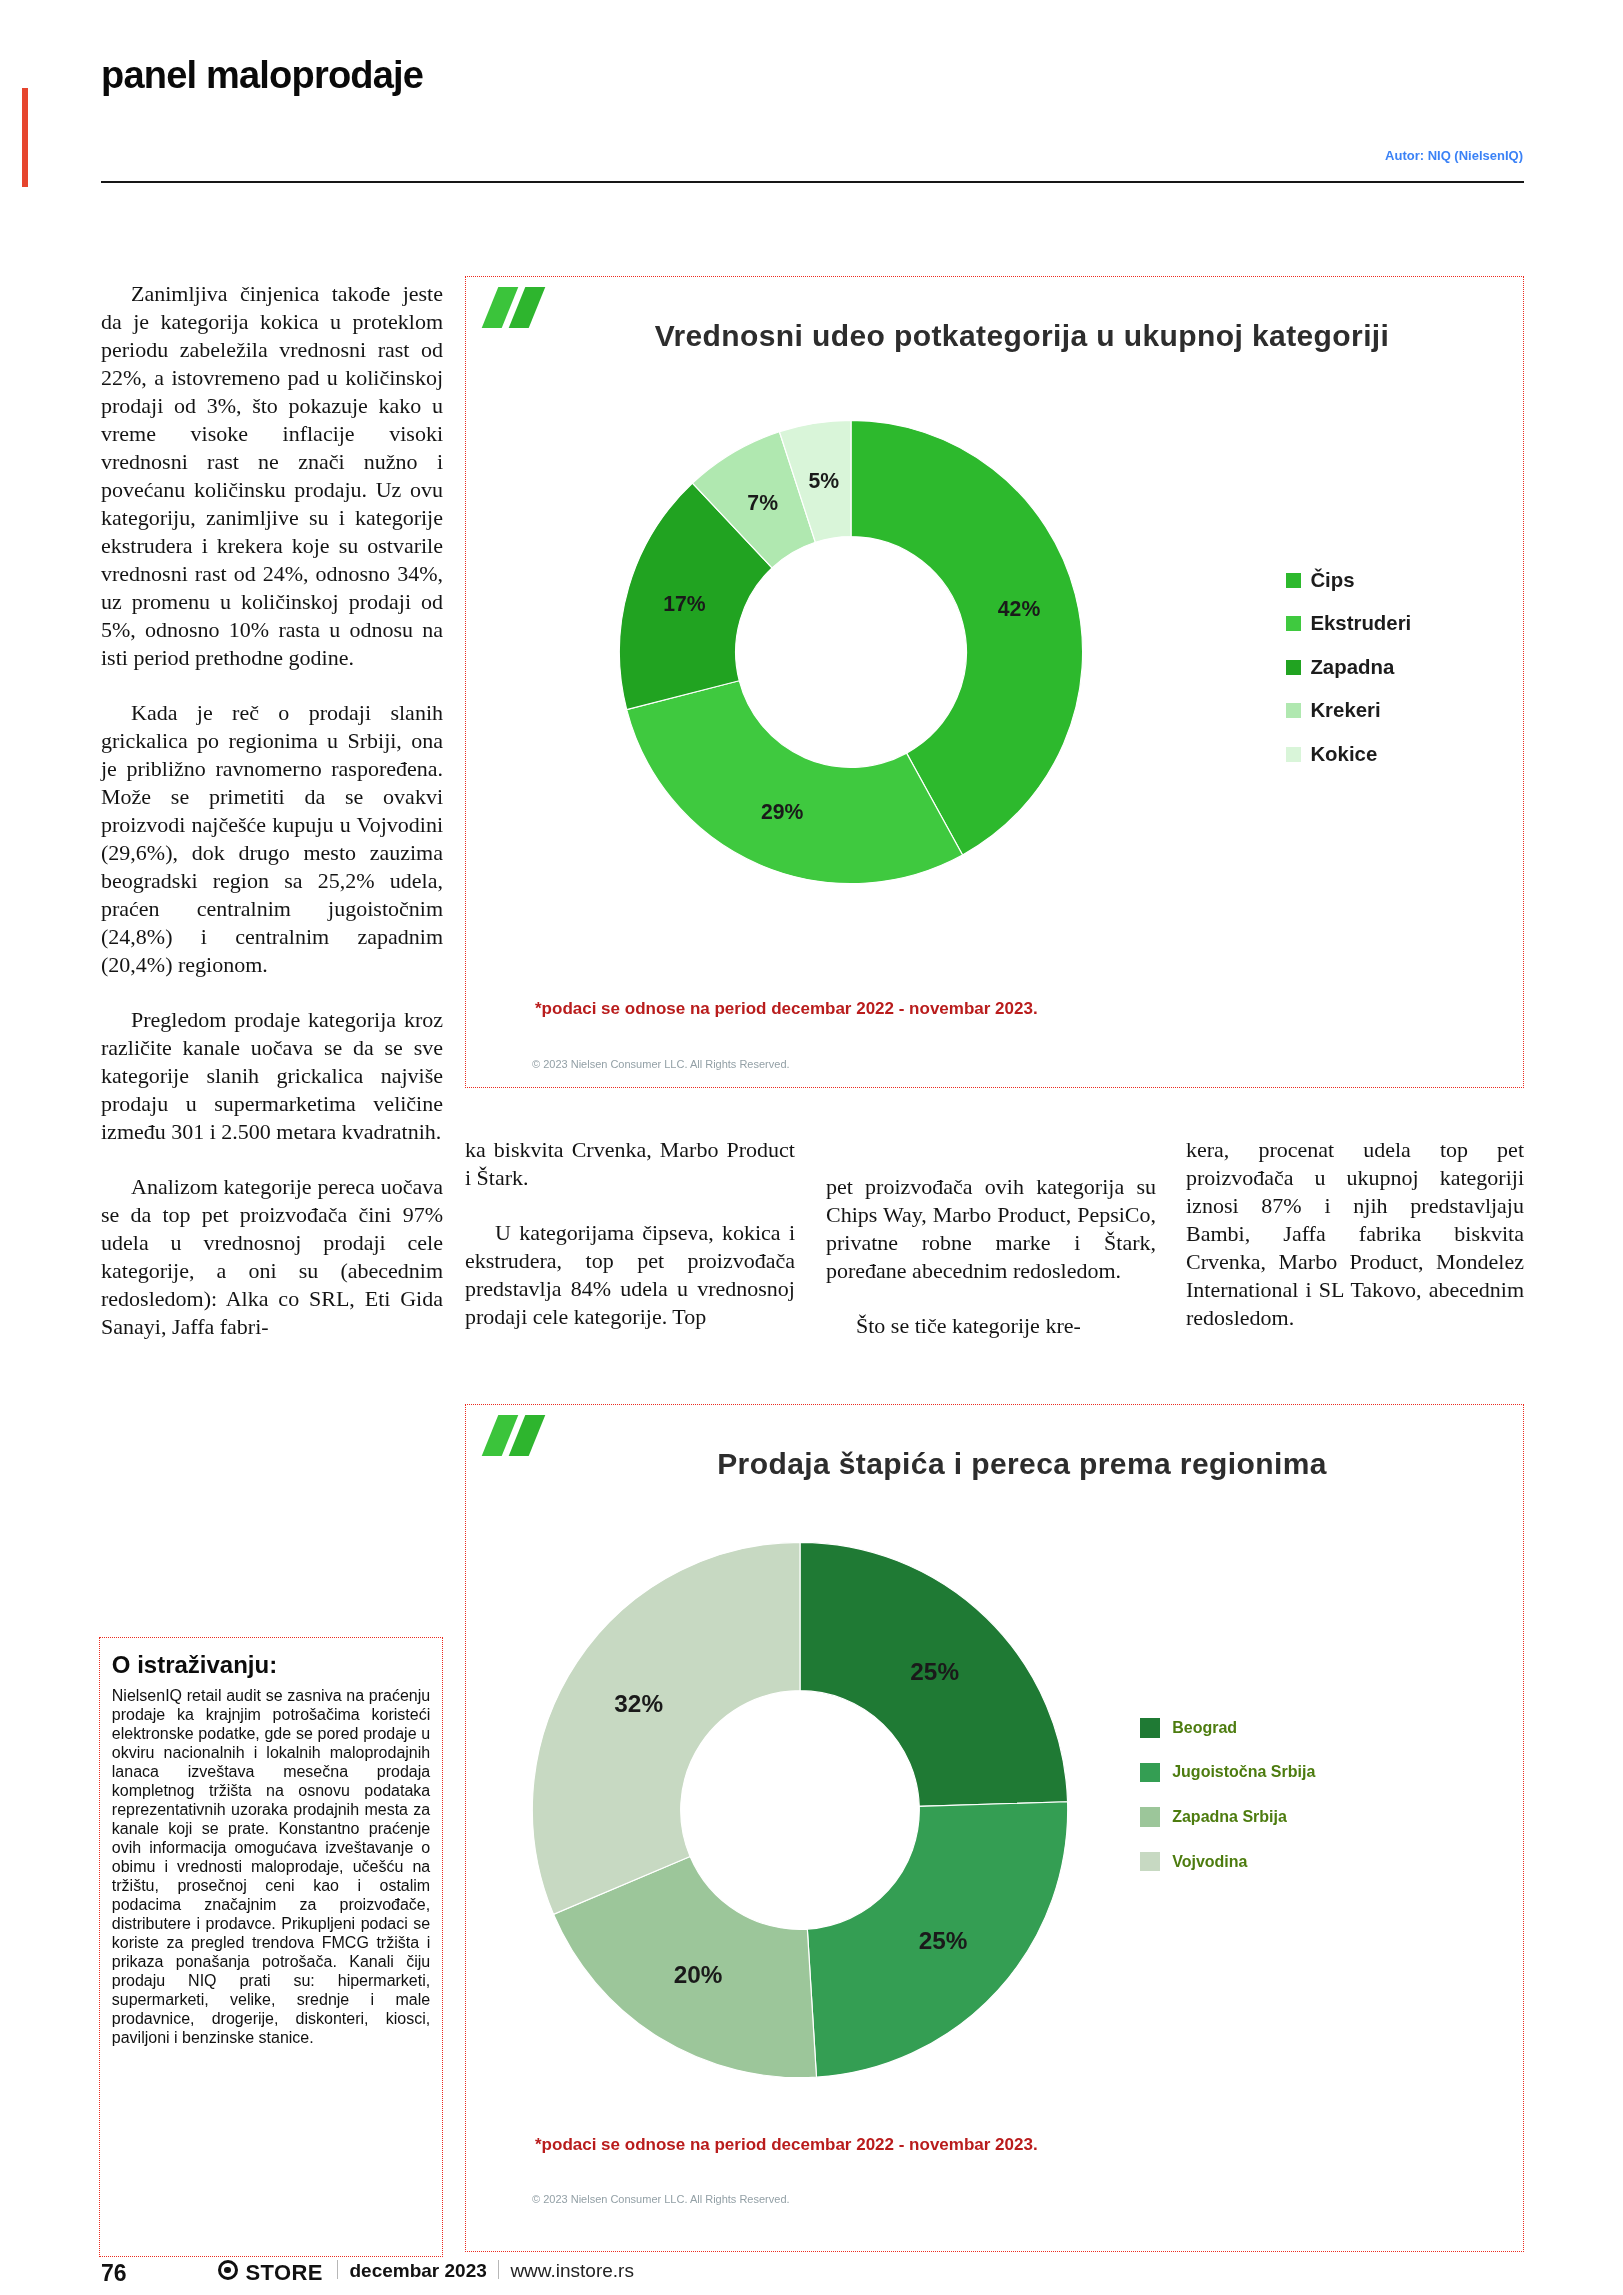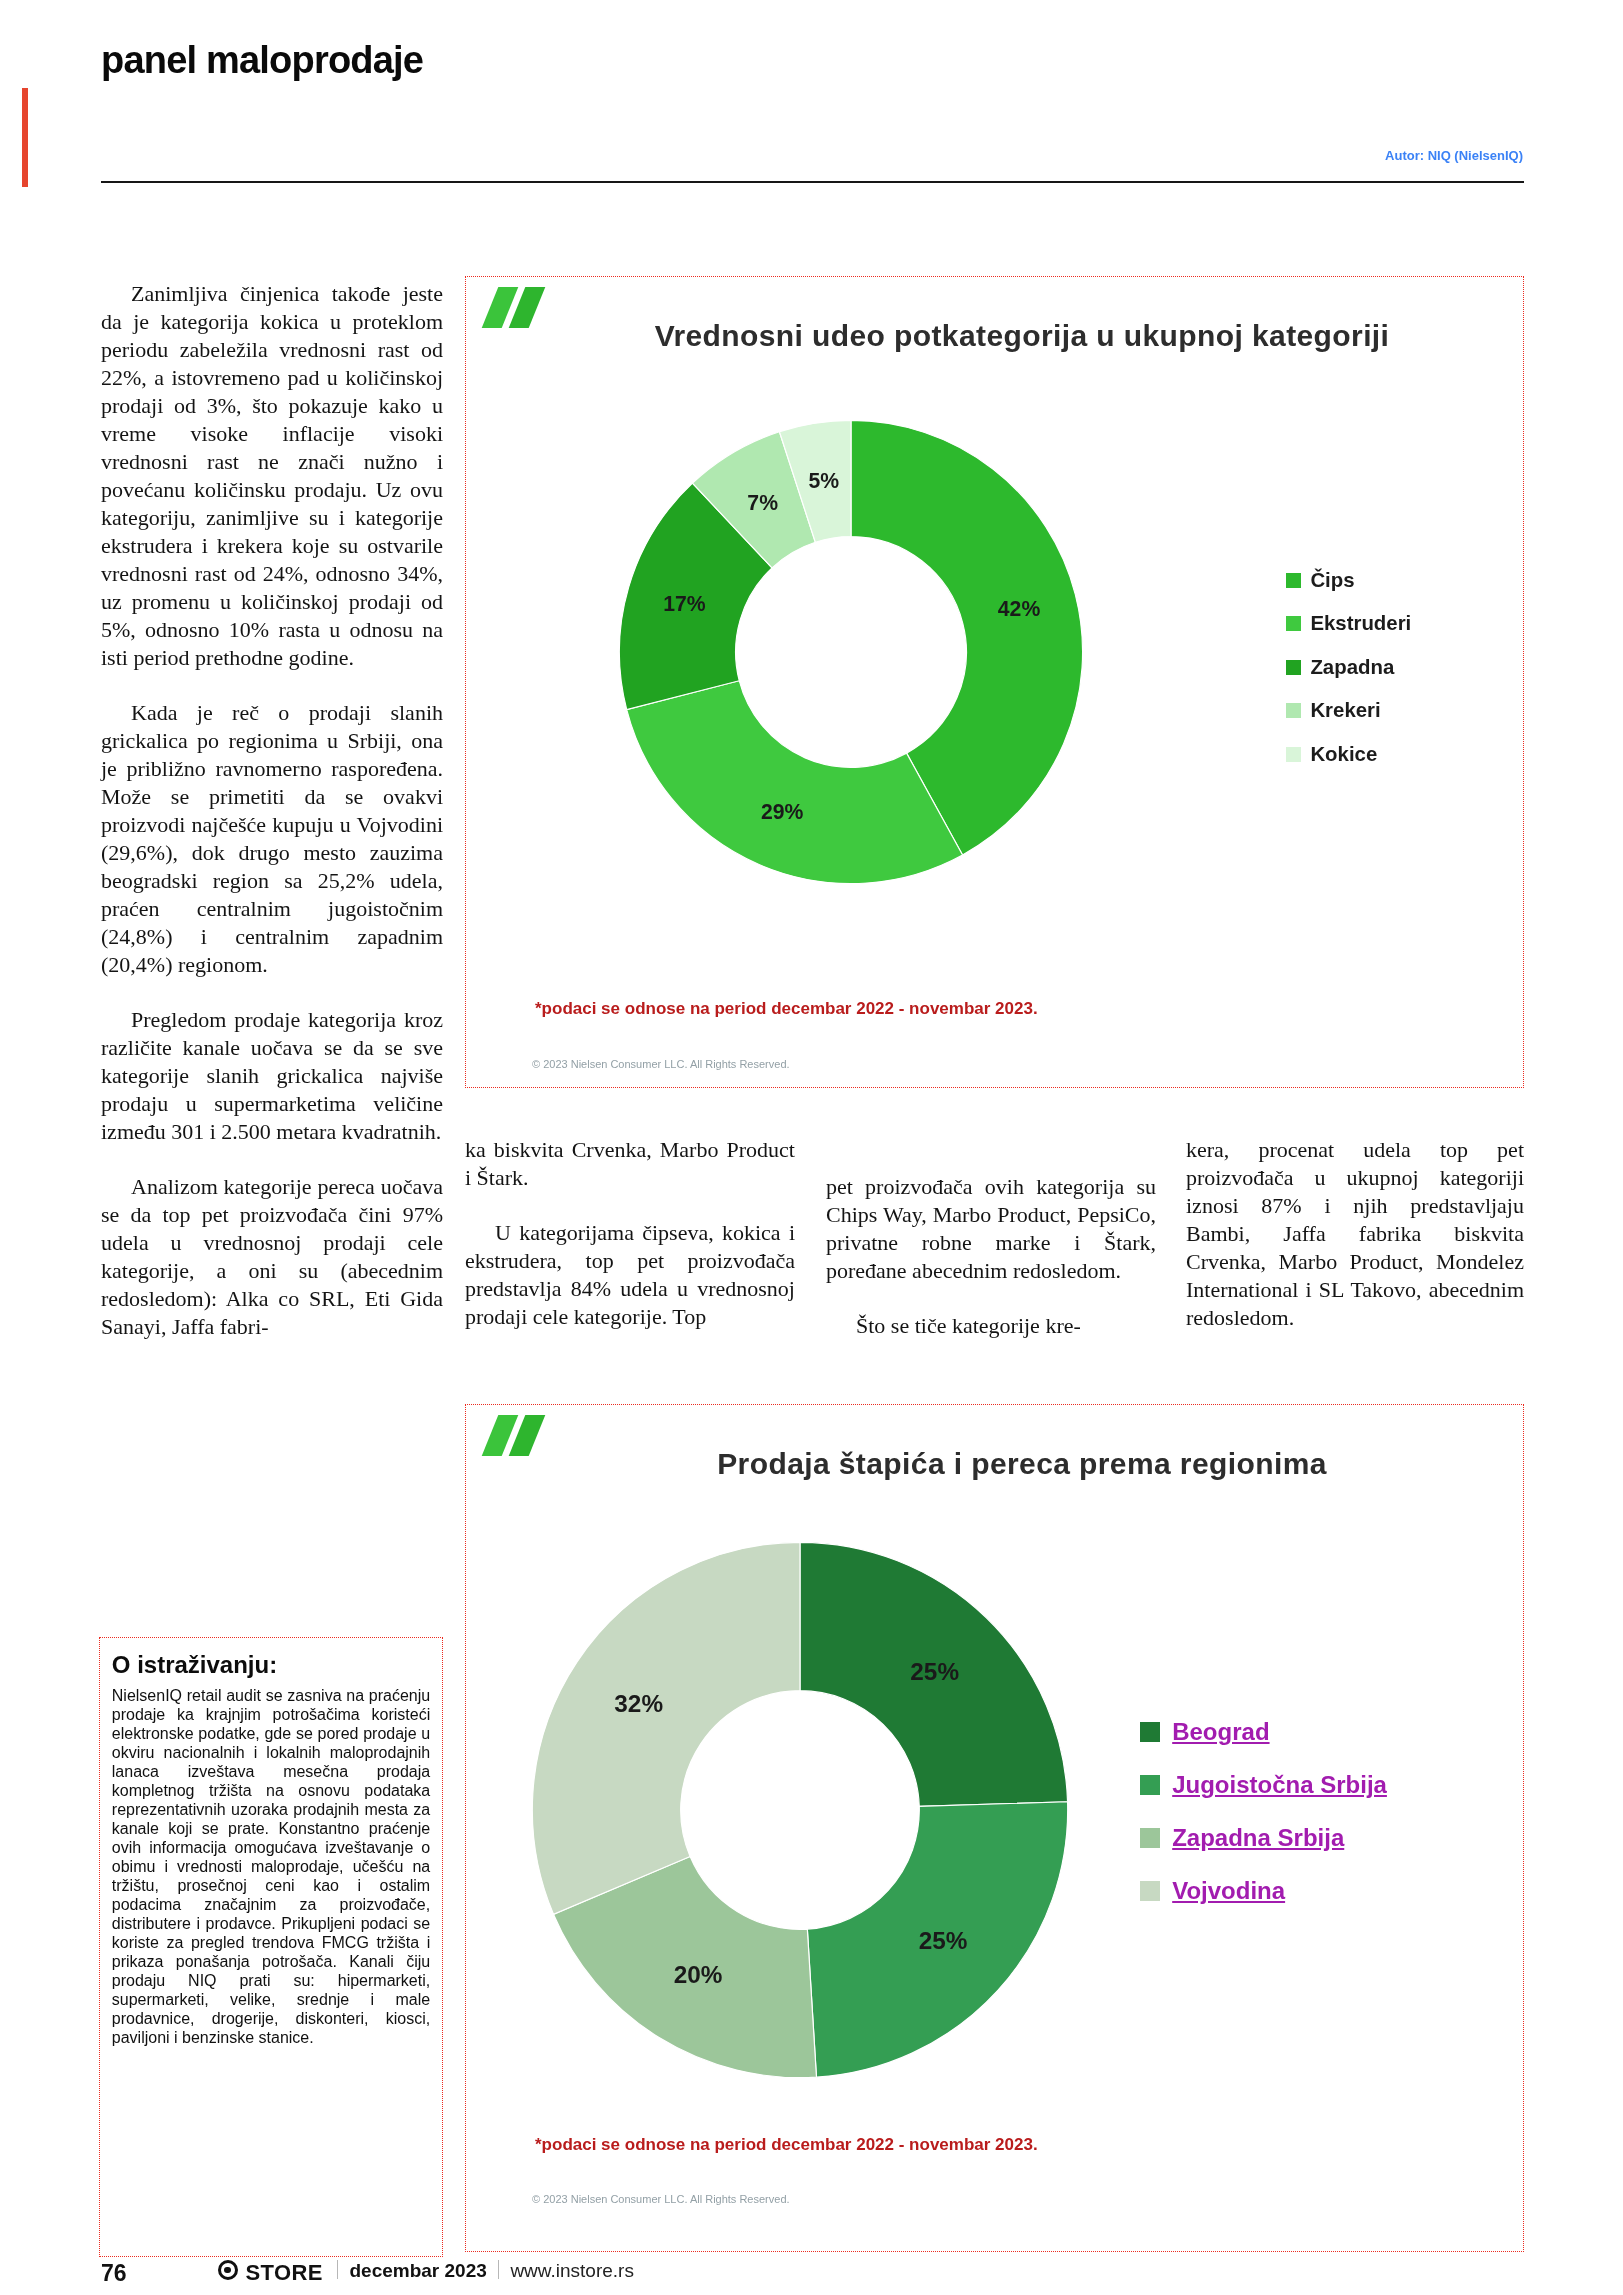--- a/index.html
+++ b/index.html
@@ -1,21 +1,21 @@
 <!DOCTYPE html>
 <html style="font-size:12.6px"><head>
 <meta charset="utf-8">
 <style>
   html,body{margin:0;padding:0;background:#ffffff;}
   .page{position:relative;width:1623px;height:2295px;background:#ffffff;overflow:hidden;
         font-family:"Liberation Serif",serif;color:#1a1a1a;}
 
   
   .red-tab{position:absolute;left:22px;top:88px;width:5.5px;height:99px;background:#e6452e;}
-  .masthead h1{position:absolute;left:101px;top:39px;margin:0;
+  .masthead h1{position:absolute;left:101px;top:54px;margin:0;
         font-family:"Liberation Sans",sans-serif;font-weight:700;font-size:38px;
         letter-spacing:-0.8px;color:#0a0a0a;}
   .author{position:absolute;right:100px;top:148px;font-family:"Liberation Sans",sans-serif;
         font-weight:700;font-size:13px;color:#3b82f6;}
   .rule{position:absolute;left:101px;top:181px;width:1423px;height:2.4px;background:#161616;}
 
   
   .col{position:absolute;}
   .col p{margin:0 0 27px;font-size:22px;line-height:28px;text-align:justify;
         text-indent:30px;color:#141414;}
@@ -47,21 +47,21 @@
   .legend{position:absolute;font-family:"Liberation Sans",sans-serif;}
   .legend .legend-item{display:flex;align-items:center;}
   .legend .swatch{display:inline-block;flex:none;}
   .legend1{left:820px;top:292px;}
   .legend1 .legend-item{margin-bottom:20.4px;}
   .legend1 .swatch{width:15px;height:15px;margin-right:9.4px;}
   .legend1 .legend-label{font-size:20.4px;font-weight:600;color:#1c1c1c;}
   .legend2{left:674px;top:313px;}
   .legend2 .legend-item{margin-bottom:25px;}
   .legend2 .swatch{width:19.6px;height:19.6px;margin-right:12.6px;}
-  .legend2 .legend-label{font-size:24px;font-weight:600;color:#a21caf;text-decoration:underline;}
+  .legend2 .legend-label{font-size:16px;font-weight:600;color:#4d7c0f;}
 
   .footnote{position:absolute;left:69px;font-family:"Liberation Sans",sans-serif;
         font-weight:700;font-size:17px;color:#b91c1c;}
   .chart1 .footnote{top:722px;}
   .chart2 .footnote{top:730px;}
   .copyright{position:absolute;left:66px;font-family:"Liberation Sans",sans-serif;
         font-size:11px;color:#93a0a6;}
   .chart1 .copyright{top:781px;}
   .chart2 .copyright{top:788px;}
 

